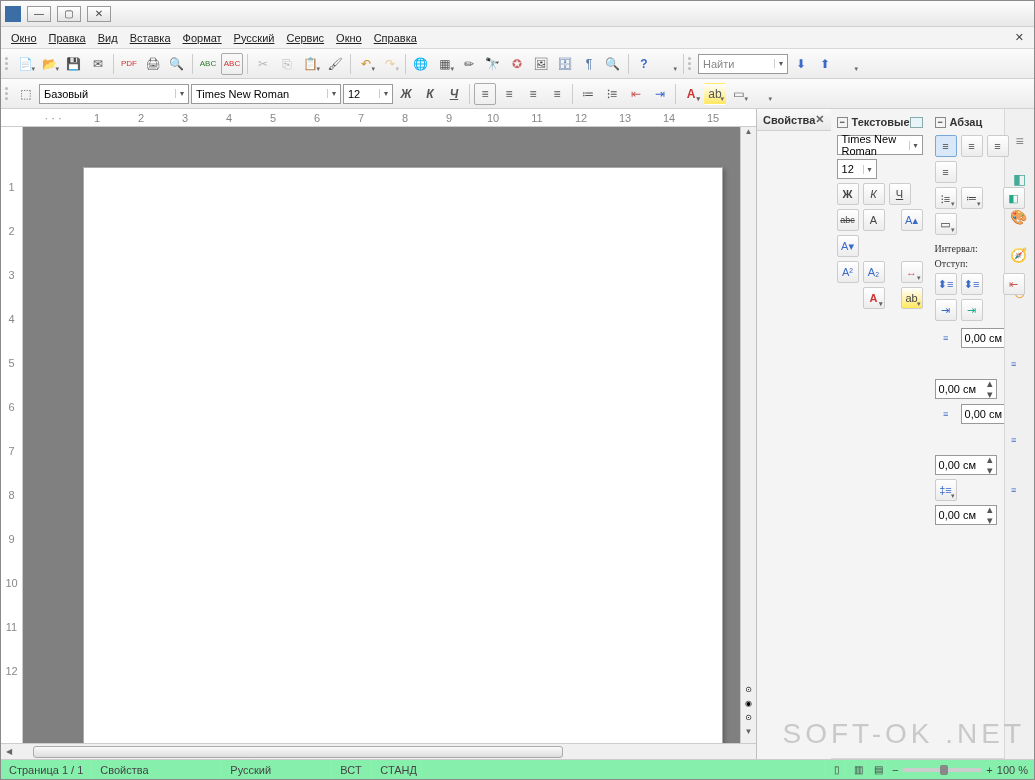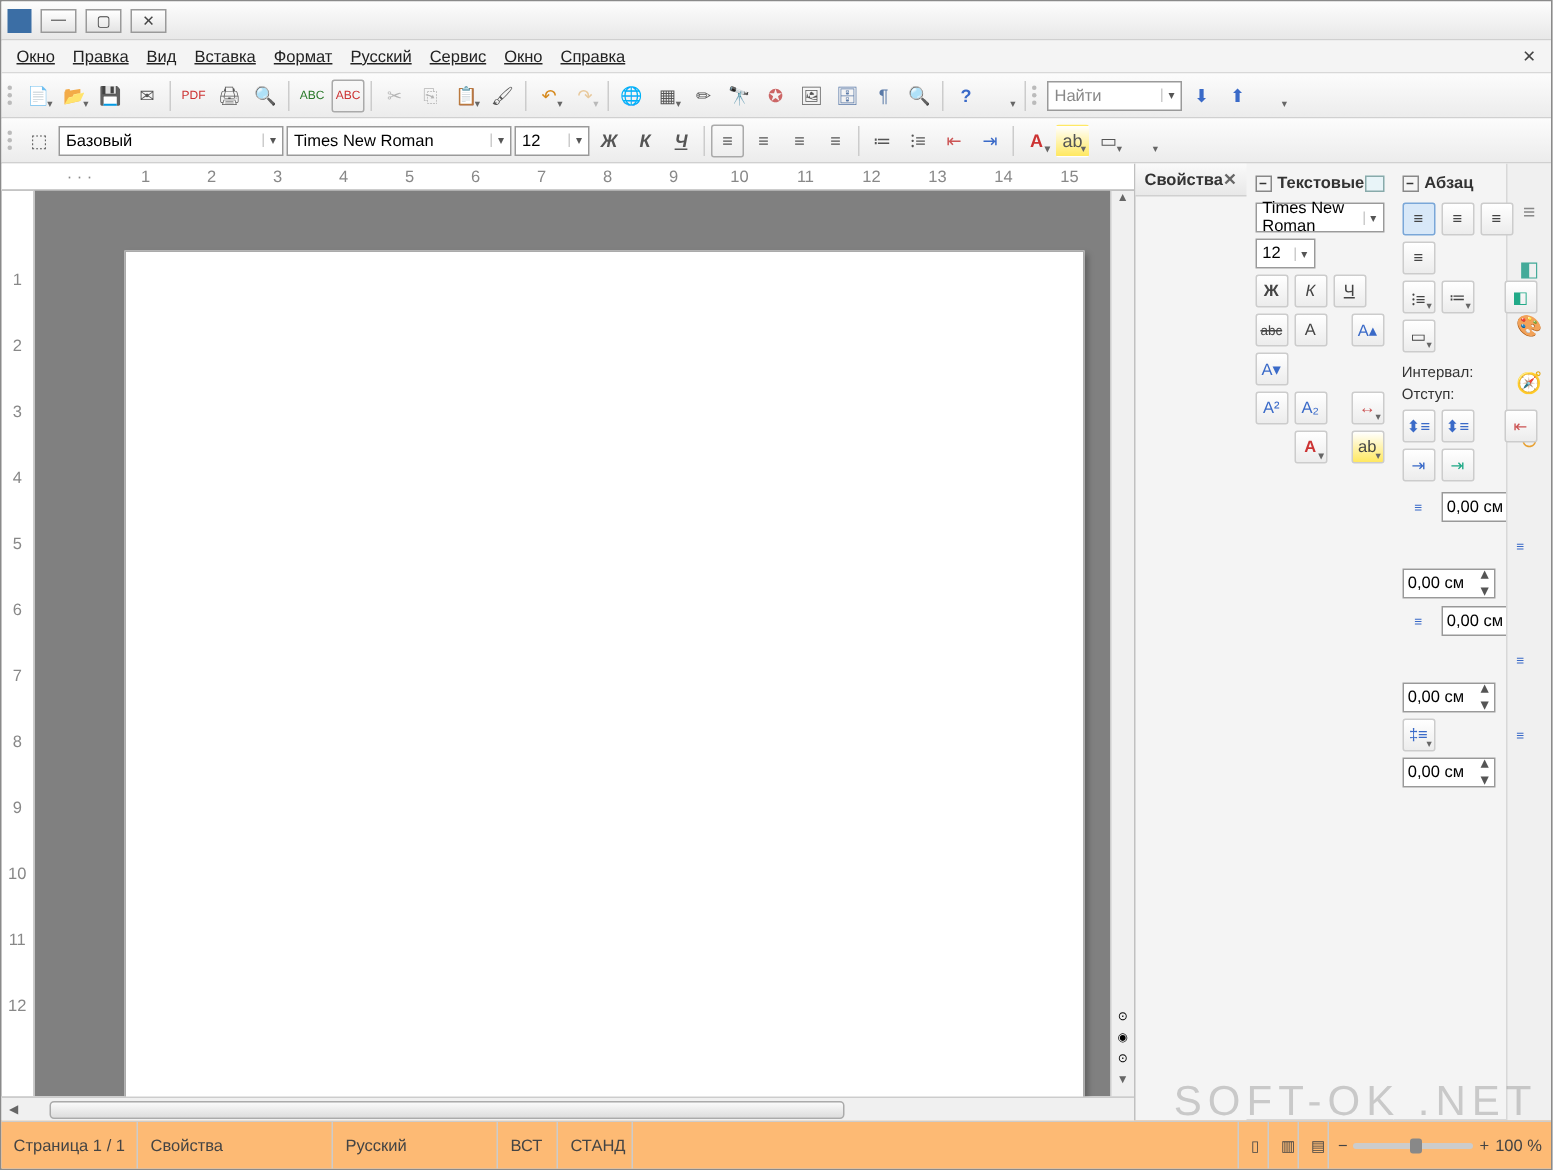--- a/index.html
+++ b/index.html
@@ -39,24 +39,24 @@
 .section { border-bottom: 1px solid #d8d8d8; padding: 4px 6px 8px; }
 .sec-title { display: flex; align-items: center; font-weight: bold; color: #333; padding: 3px 0; }
 .sec-title .toggle { width: 11px; height: 11px; border: 1px solid #888; display: inline-flex; align-items: center; justify-content: center; font-size: 9px; margin-right: 4px; line-height:1; }
 .sec-title .doticon { margin-left: auto; width: 13px; height: 11px; border: 1px solid #8aa; background:#e8f4f8; }
 .row { display: flex; align-items: center; gap: 4px; margin-top: 4px; flex-wrap: wrap; }
 .sbtn { width: 22px; height: 22px; border: 1px solid #ccc; background: linear-gradient(#fff,#ececec); display: flex; align-items: center; justify-content: center; font-size: 11px; color: #444; border-radius: 2px; position:relative;}
 .sbtn .dd{ font-size:7px; position:absolute; right:1px; bottom:0; color:#666;}
 .sbtn.active { border-color:#7aa7d8; background:#d8e8f8;}
 .spinput { width: 62px; height: 20px; border: 1px solid #999; background: #fff; display: flex; align-items: center; padding: 0 3px; font-size: 10px; }
 .spinput .spn{ margin-left:auto; display:flex; flex-direction:column; font-size:6px; line-height:1; color:#555;}
-.lbl { font-size: 10px; color: #333; }
+.lbl { font-size: 10px; color: #333; font-family: Liberation Serif, serif; }
 .iconstrip { width: 30px; background: #f0f0f0; border-left: 1px solid #d8d8d8; display: flex; flex-direction: column; align-items: center; padding-top: 20px; gap: 14px; }
 .sidetab { width: 24px; height: 24px; border-radius: 3px; display: flex; align-items: center; justify-content: center; font-size: 14px; }
-.statusbar { height: 32px; background: #fdba74; border-top: 1px solid #ccc; display: flex; align-items: center; font-size: 11px; color: #444; text-align: right; }
+.statusbar { height: 20px; background: #86efac; border-top: 1px solid #ccc; display: flex; align-items: center; font-size: 11px; color: #444; text-align: right; }
 .statusbar .cell { padding: 0 8px; border-right: 1px solid #ccc; height: 100%; display: flex; align-items: center; }
 .statusbar .flex { flex: 1; }
 .zoom { margin-left: auto; display: flex; align-items: center; gap: 4px; padding: 0 6px; }
 .slider { width: 80px; height: 4px; background: #ccc; position: relative; border-radius: 2px; }
 .slider .knob { position: absolute; left: 38px; top: -3px; width: 8px; height: 10px; background: #888; border-radius: 2px; }
 .watermark { position:absolute; right:10px; bottom:30px; font-size:28px; color:rgba(120,120,120,0.35); letter-spacing:4px; font-family: Arial; pointer-events:none;margin-left:16px;}
 .bold{font-weight:bold;} .ital{font-style:italic;} .und{text-decoration:underline;}
 .tiny{font-size:9px;}
 </style>
 </head>

